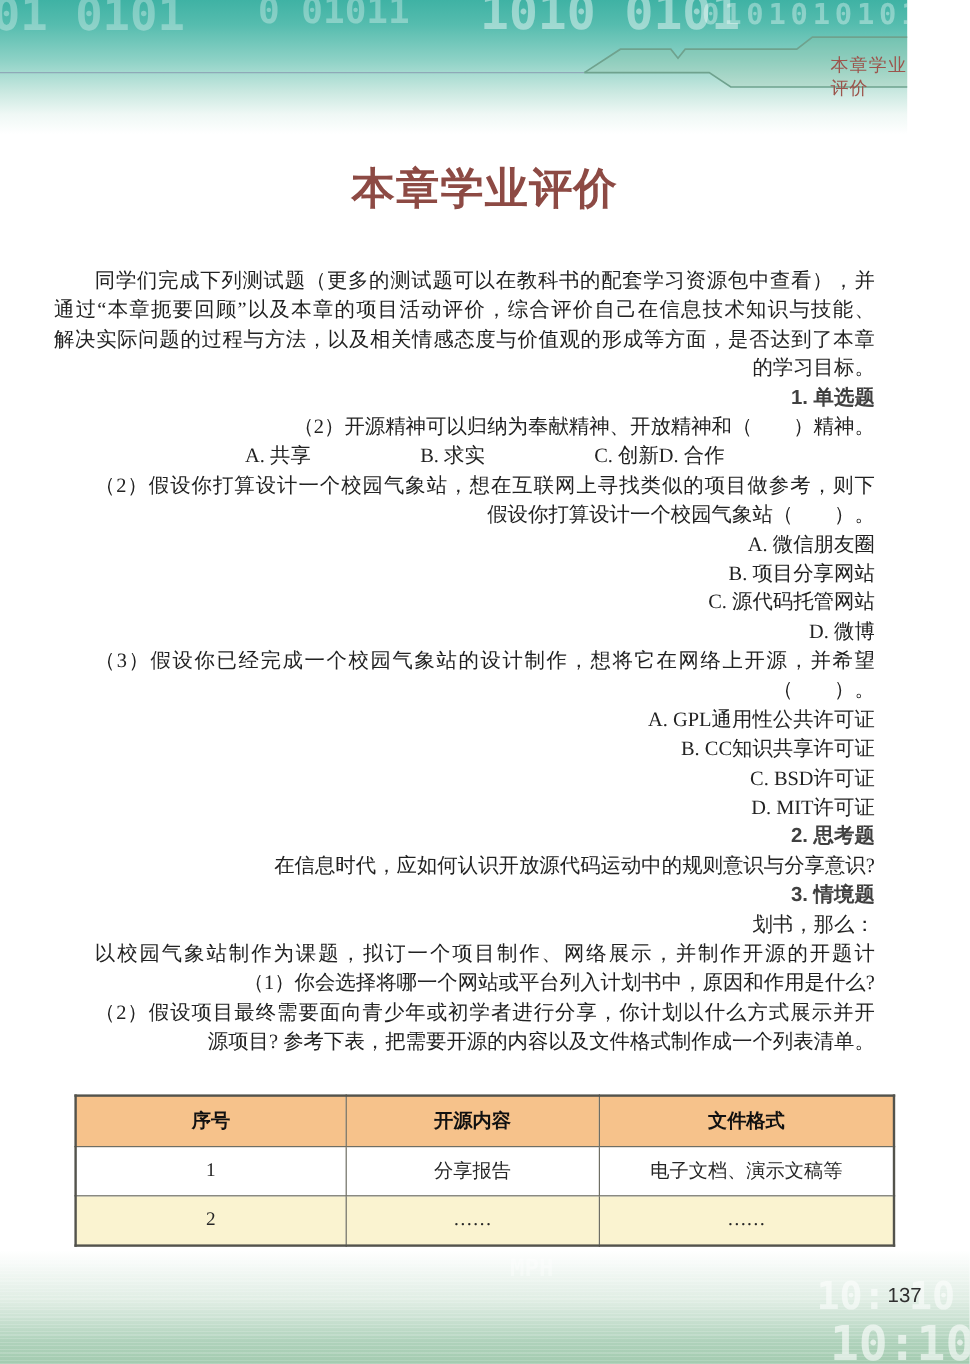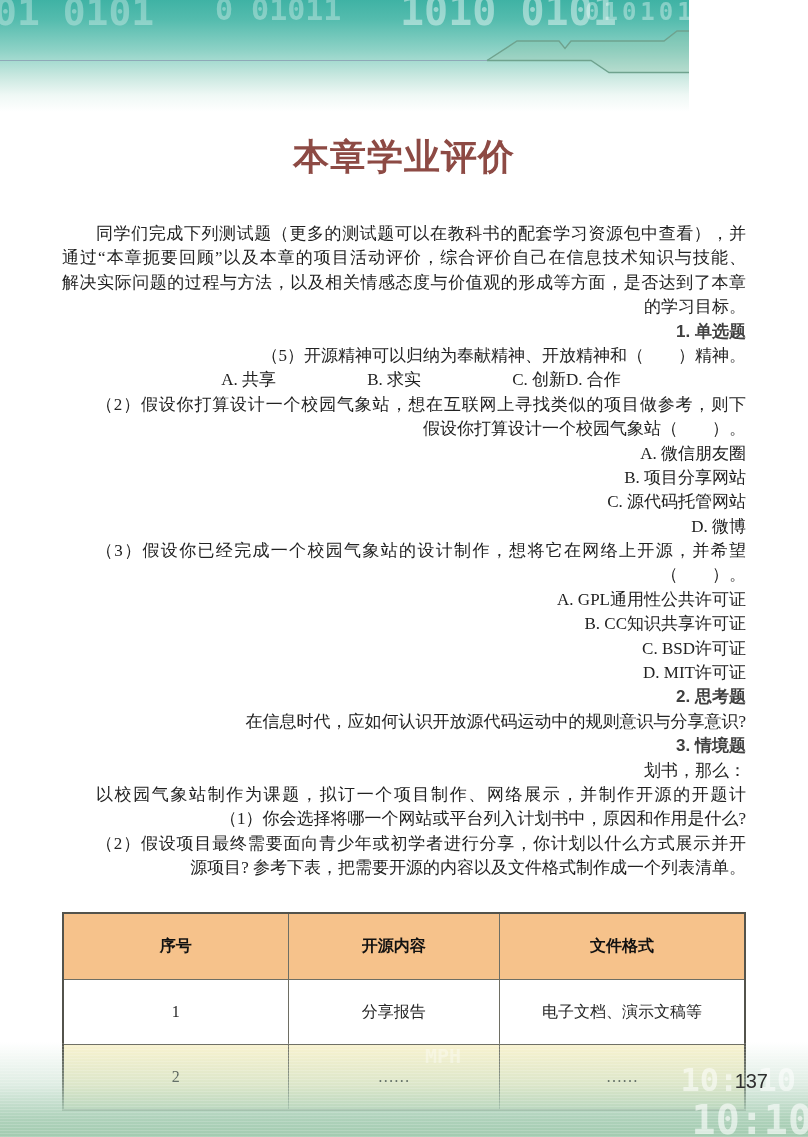--- a/index.html
+++ b/index.html
@@ -5,21 +5,21 @@
   html,body{margin:0;padding:0;}
   body{
     width:808px;height:1137px;
     font-family:"Liberation Serif","DejaVu Serif",serif;
     background:#ffffff;position:relative;overflow:hidden;
   }
   .page{position:absolute;inset:0;width:808px;height:1137px;background:#fff;}
 
   
   .hdr{
-    position:absolute;top:0;left:0;width:689px;height:112px;
+    position:absolute;top:0;left:0;width:756px;height:112px;
     background:linear-gradient(180deg,#3FB2A4 0%,#55BCAE 18%,#8ED2C6 45%,#C9E8E0 68%,#EFF8F5 85%,#ffffff 100%);
     overflow:hidden;
   }
   .bin{
     position:absolute;
     font-family:"DejaVu Sans Mono",monospace;font-weight:bold;
     color:rgba(255,255,255,0.32);white-space:nowrap;
   }
   .b1{left:-6px;top:-10px;font-size:38px;}
   .b2{left:215px;top:-8px;font-size:30px;}
@@ -35,21 +35,21 @@
   
   .title{
     position:absolute;top:133px;left:0;width:808px;margin:0;
     text-align:center;
     font-family:"Liberation Sans","DejaVu Sans",sans-serif;
     font-size:36px;font-weight:900;color:#8D4A44;letter-spacing:1px;
   }
 
   
   .content{
-    position:absolute;left:62px;top:222px;width:684px;
+    position:absolute;left:45px;top:222px;width:684px;
     font-size:17px;line-height:24.4px;color:#222222;
   }
   .ln{height:24.4px;line-height:24.4px;white-space:nowrap;overflow:hidden;text-align:right;}
   .ind{text-indent:34px;}
   .j{text-align:justify;text-align-last:justify;white-space:normal;}
   .hd{
     font-family:"Liberation Sans","DejaVu Sans",sans-serif;
     font-weight:bold;text-indent:34px;color:#404040;
   }
   .opts{display:flex;padding-left:34px;text-indent:0;}
@@ -58,21 +58,21 @@
   .opts span:nth-child(2){width:145px;}
   .opts span:nth-child(3){width:145px;}
 
   
   .qtable{
     position:absolute;left:62px;top:912px;width:684px;
     border-collapse:collapse;table-layout:fixed;
     border:2.5px solid #53534C;
     font-size:16px;color:#262626;text-align:center;
   }
-  .qtable th,.qtable td{border:1.2px solid #6E6E64;padding:16px;}
+  .qtable th,.qtable td{border:1.2px solid #6E6E64;padding:4px;}
   .qtable th{
     height:33px;background:#F6C28B;
     font-family:"Liberation Sans","DejaVu Sans",sans-serif;
     font-weight:bold;color:#111111;
   }
   .qtable td{height:32px;background:#ffffff;}
   .qtable tr.alt td{background:#FAF3D0;}
 
   
   .ftr{
@@ -88,21 +88,21 @@
     position:absolute;
     font-family:"DejaVu Sans Mono",monospace;font-weight:bold;
     color:rgba(255,255,255,0.55);white-space:nowrap;
   }
   .f1{right:12px;bottom:38px;font-size:32px;}
   .f2{right:-4px;bottom:-6px;font-size:40px;color:rgba(255,255,255,0.6);}
   .f3{left:425px;top:2px;font-size:20px;color:rgba(255,255,255,0.35);}
   .pageno{
     position:absolute;top:1070px;right:40px;
     font-family:"Liberation Sans","DejaVu Sans",sans-serif;
-    font-size:20px;color:#2F2F2F;z-index:5;
+    font-size:17px;color:#2F2F2F;z-index:5;
   }
 </style>
 </head>
 <body>
 
 <div class="page">
 
   <div class="hdr">
     <span class="bin b1">01 0101</span>
     <span class="bin b2">0 01011</span>
@@ -119,21 +119,21 @@
 
   <h1 class="title">本章学业评价</h1>
 
   <div class="content">
     <div class="ln ind j">同学们完成下列测试题（更多的测试题可以在教科书的配套学习资源包中查看），并</div>
     <div class="ln j">通过“本章扼要回顾”以及本章的项目活动评价，综合评价自己在信息技术知识与技能、</div>
     <div class="ln j">解决实际问题的过程与方法，以及相关情感态度与价值观的形成等方面，是否达到了本章</div>
     <div class="ln">的学习目标。</div>
 
     <div class="ln hd">1. 单选题</div>
-    <div class="ln ind">（5）开源精神可以归纳为奉献精神、开放精神和（　　）精神。</div>
+    <div class="ln ind">（2）开源精神可以归纳为奉献精神、开放精神和（　　）精神。</div>
     <div class="ln opts">
       <span>A. 共享</span>
       <span>B. 求实</span>
       <span>C. 创新</span>
       <span>D. 合作</span>
     </div>
     <div class="ln ind j">（2）假设你打算设计一个校园气象站，想在互联网上寻找类似的项目做参考，则下</div>
     <div class="ln">假设你打算设计一个校园气象站（　　）。</div>
     <div class="ln ind">A. 微信朋友圈</div>
     <div class="ln ind">B. 项目分享网站</div>

